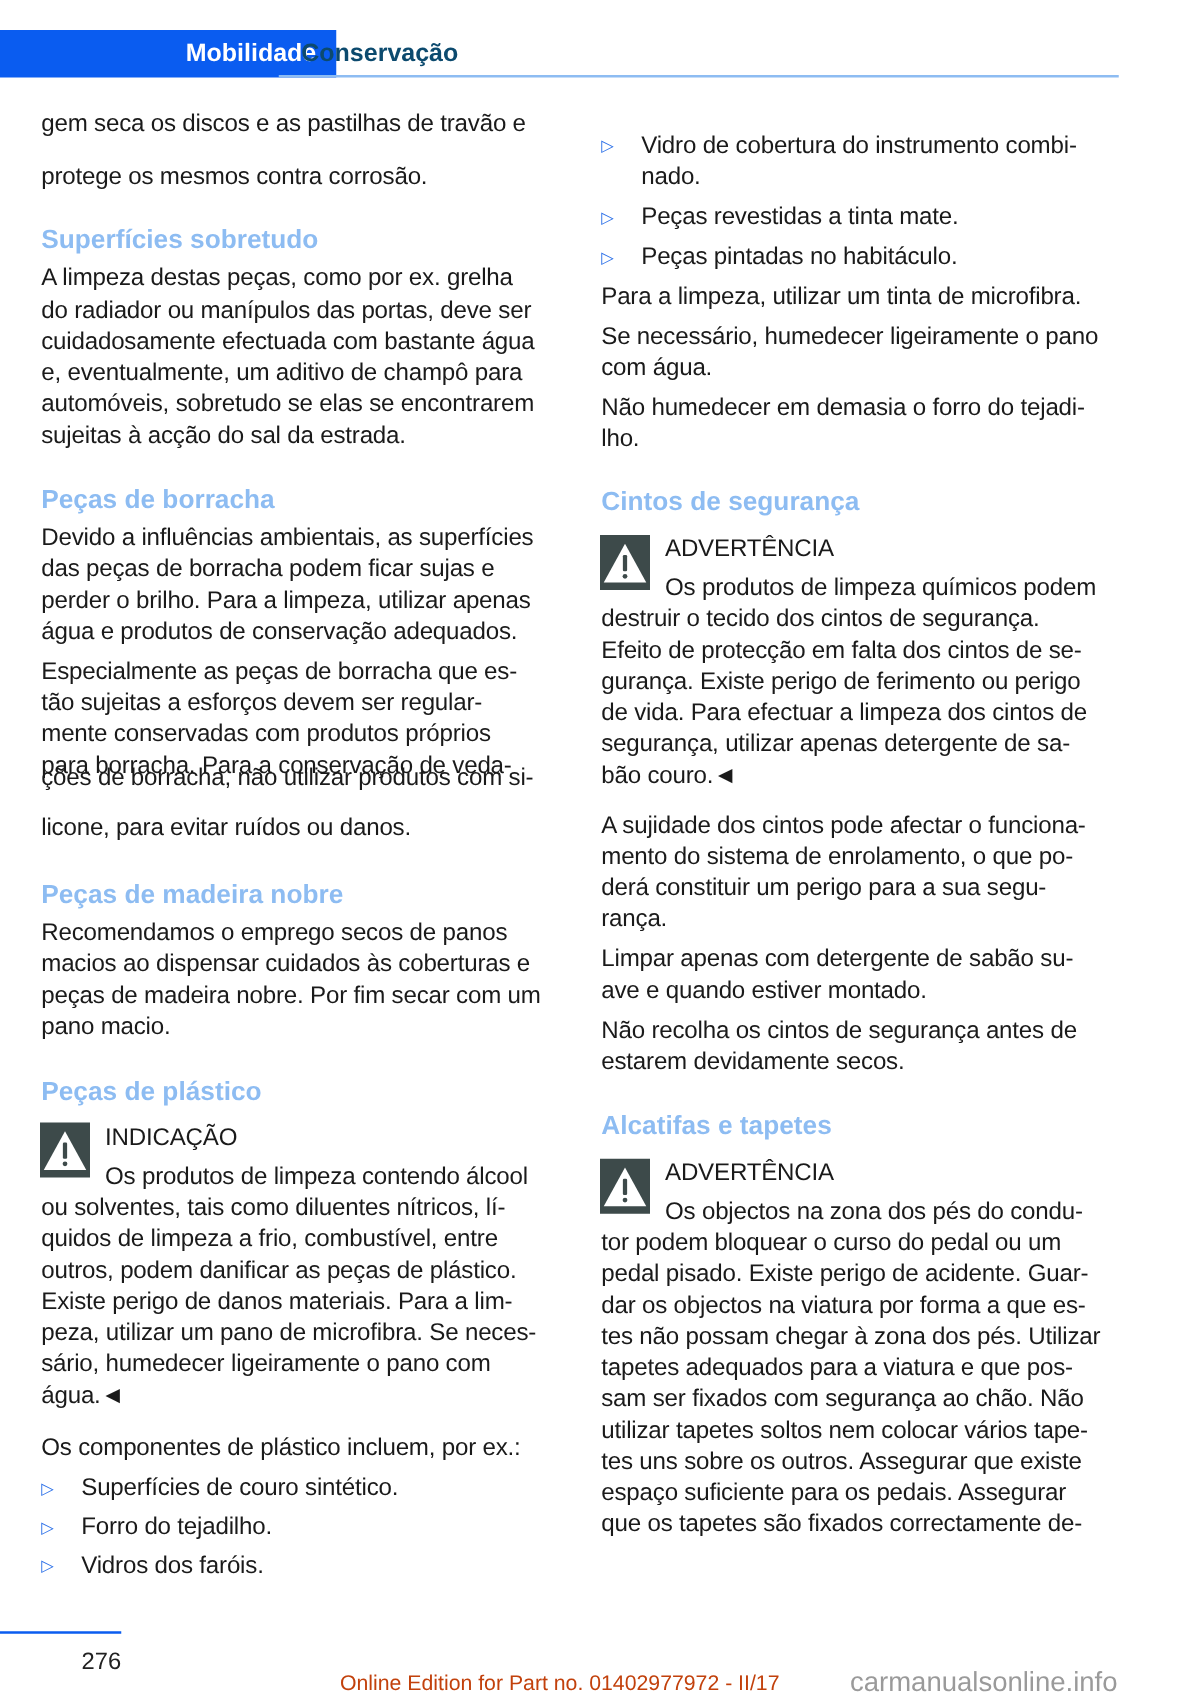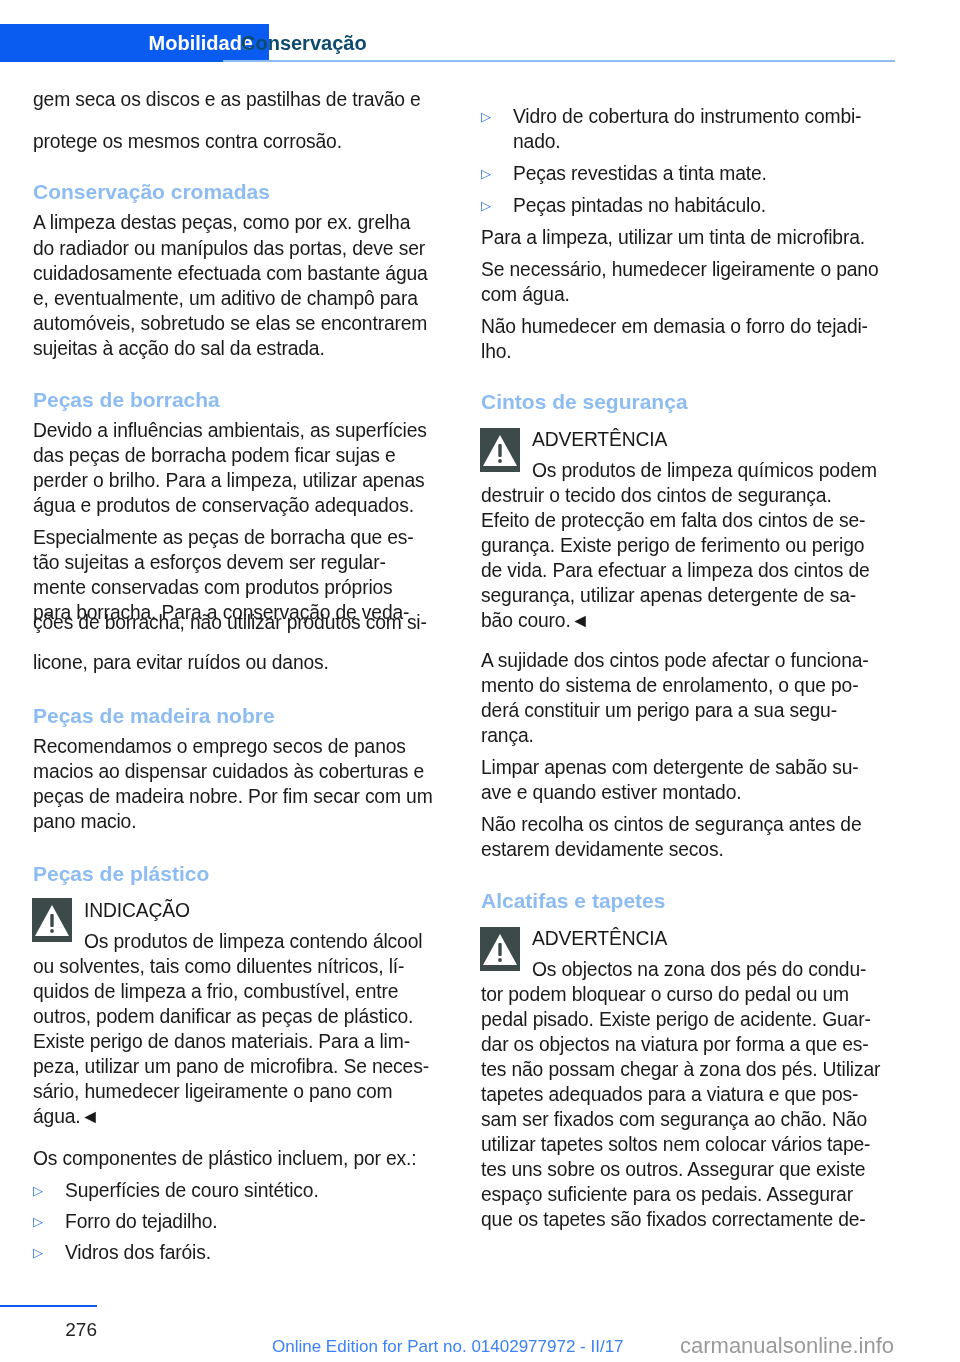--- a/index.html
+++ b/index.html
@@ -14,35 +14,35 @@
   .col { position: absolute; top: 0; }
   .col-left { left: 33px; width: 420px; }
   .col-right { left: 481px; width: 420px; }
   .ln { position: absolute; white-space: nowrap; font-size: 19.3px; line-height: 26px; letter-spacing: -0.15px; }
   .h { position: absolute; white-space: nowrap; font-size: 21px; font-weight: bold; color: #8dbcf2; line-height: 28px; }
   .bul { position: absolute; font-size: 13px; color: #2a6fe8; line-height: 26px; }
   .warn { position: absolute; width: 40px; height: 44px; background: #3d4a4a; }
   .warn svg { display: block; }
   .footer-line { position: absolute; left: 0; top: 1305px; width: 97px; height: 2px; background: #0a5cf0; }
   .pageno { position: absolute; left: 0; width: 97px; top: 1318px; text-align: right; font-size: 19px; line-height: 24px; color: #222; }
-  .edition { position: absolute; left: 272px; top: 1336px; font-size: 17px; line-height: 22px; color: #3b82f6; white-space: nowrap; }
+  .edition { position: absolute; left: 272px; top: 1336px; font-size: 17px; line-height: 22px; color: #c2410c; white-space: nowrap; }
   .wm { position: absolute; left: 680px; top: 1334px; font-size: 22px; line-height: 24px; color: #9a9a9a; white-space: nowrap; }
 </style>
 </head>
 <body>
 
 <div class="hdr-tab-active">Mobilidade</div>
 <div class="hdr-tab">Conservação</div>
 <div class="hdr-line"></div>
 
 <div class="col col-left">
   <div class="ln" style="top:87px">gem seca os discos e as pastilhas de travão e</div>
   <div class="ln" style="top:129px">protege os mesmos contra corrosão.</div>
 
-  <div class="h" style="top:178px">Conservação cromadas</div>
+  <div class="h" style="top:178px">Superfícies sobretudo</div>
   <div class="ln" style="top:210px">A limpeza destas peças, como por ex. grelha</div>
   <div class="ln" style="top:236px">do radiador ou manípulos das portas, deve ser</div>
   <div class="ln" style="top:261px">cuidadosamente efectuada com bastante água</div>
   <div class="ln" style="top:286px">e, eventualmente, um aditivo de champô para</div>
   <div class="ln" style="top:311px">automóveis, sobretudo se elas se encontrarem</div>
   <div class="ln" style="top:336px">sujeitas à acção do sal da estrada.</div>
 
   <div class="h" style="top:386px">Peças de borracha</div>
   <div class="ln" style="top:418px">Devido a influências ambientais, as superfícies</div>
   <div class="ln" style="top:443px">das peças de borracha podem ficar sujas e</div>

